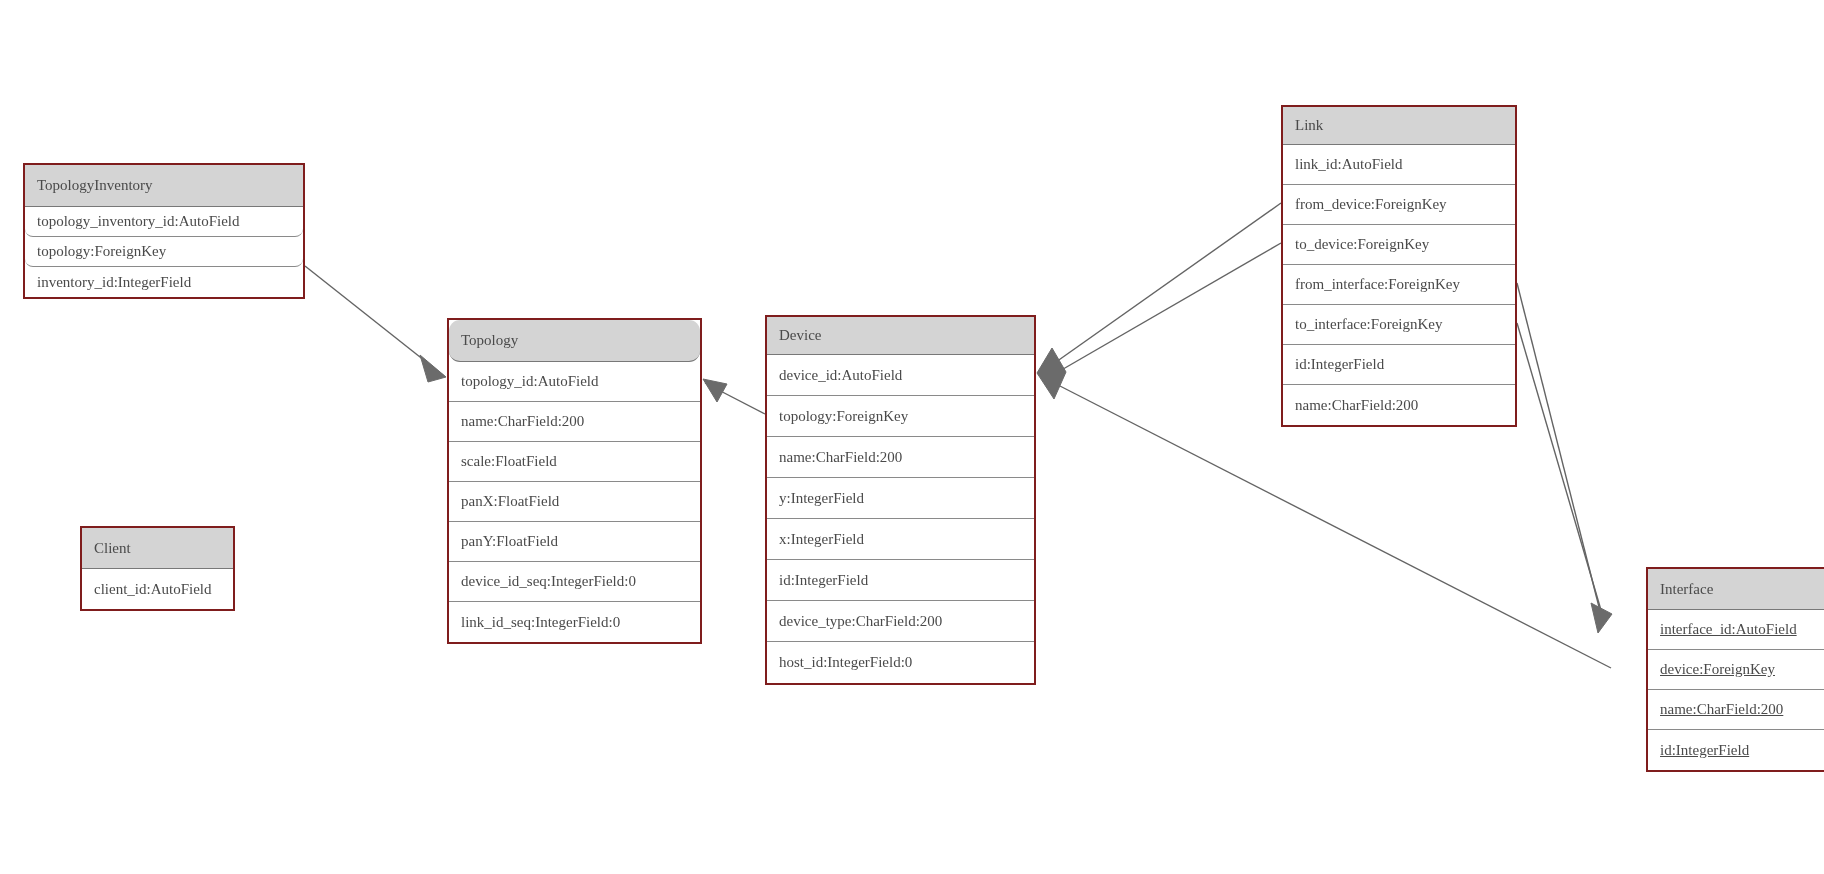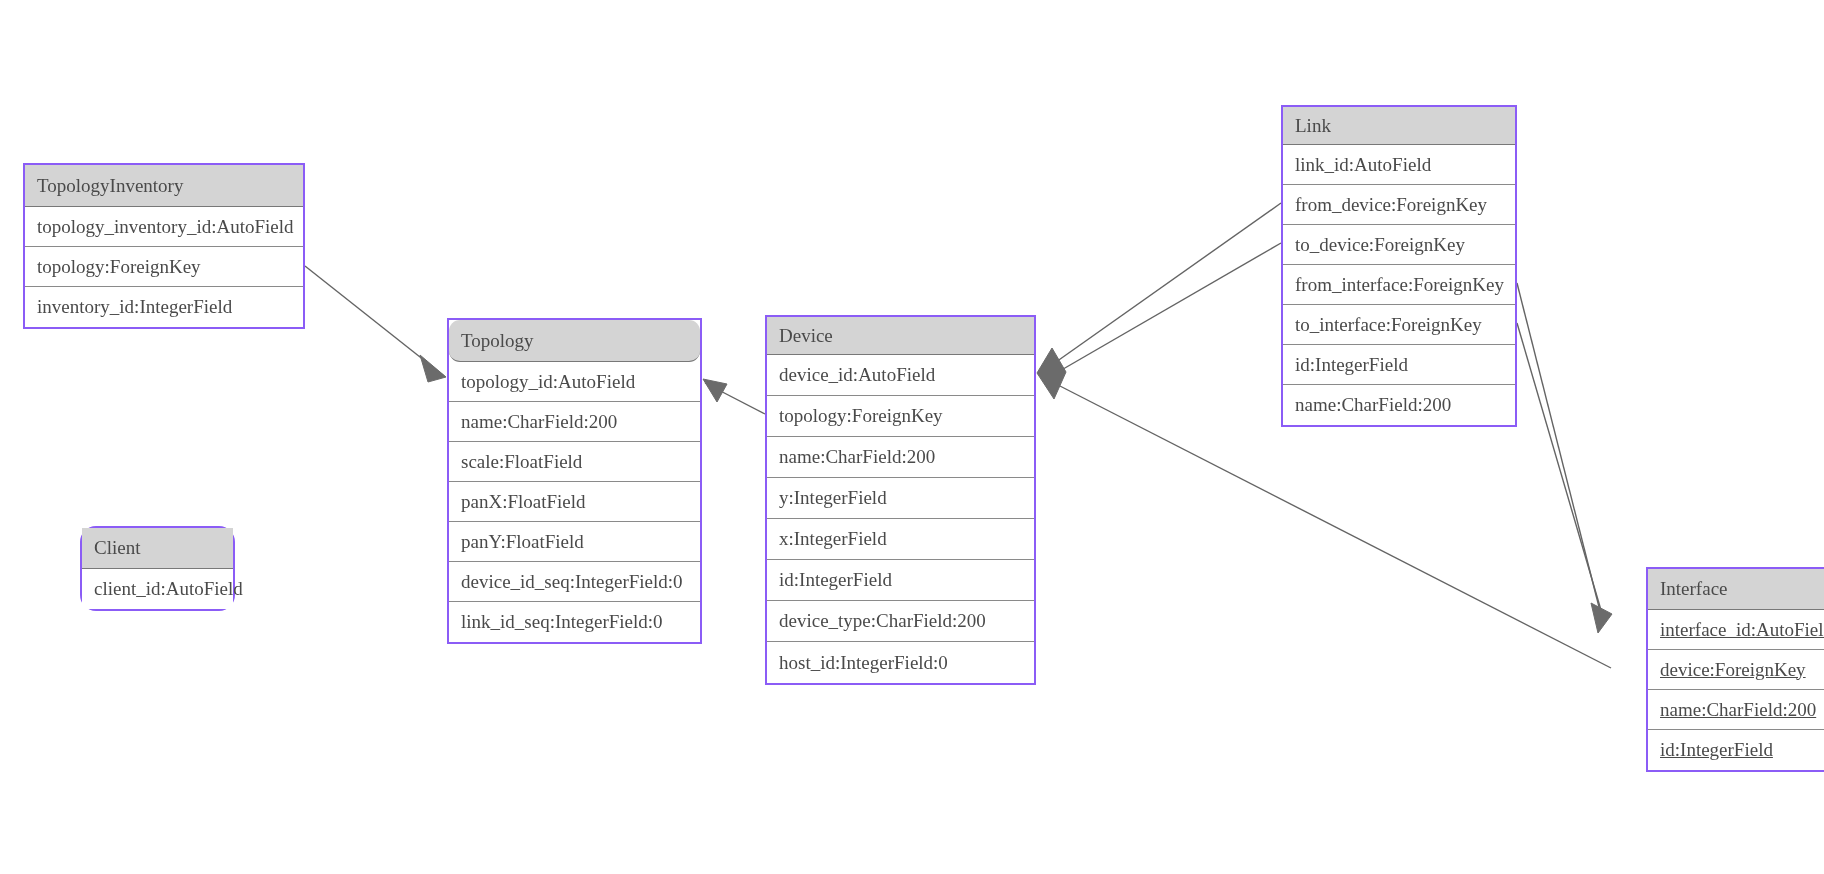--- a/index.html
+++ b/index.html
@@ -10,46 +10,46 @@
     font-family:"Liberation Serif","DejaVu Serif",serif;
     color:#4a4a4a;
     overflow:hidden;
   }
   .edges{position:absolute;left:0;top:0;width:1824px;height:874px;}
   .edges line{stroke:#646464;stroke-width:1.4;}
   .edges polygon{fill:#6b6b6b;stroke:#6b6b6b;}
   .etable{
     position:absolute;
     background:#ffffff;
-    border:2px solid #8b5cf6;
+    border:2px solid #7f1d1d;
     box-sizing:border-box;
-    font-size:19px;
+    font-size:15px;
     white-space:nowrap;
   }
   .thead{
     background:#d4d4d4;
     border-bottom:1px solid #787878;
     display:flex;align-items:center;
     padding-left:12px;
     box-sizing:border-box;
   }
   .trow{
     display:flex;align-items:center;
     padding-left:12px;
     border-bottom:1px solid #8a8a8a;
     box-sizing:border-box;
     background:#ffffff;
   }
   .trow:last-child{border-bottom:none;}
   
   #t-ti{left:23px;top:163px;width:282px;}
-  #t-ti .thead{height:42px;} #t-ti .trow{height:40px;}
+  #t-ti .thead{height:42px;} #t-ti .trow{height:30px;border-radius:8px;}
   #t-topology{left:447px;top:318px;width:255px;}
   #t-topology .thead{height:42px;border-radius:11px;} #t-topology .trow{height:40px;}
-  #t-client{left:80px;top:526px;width:155px;border-radius:16px;}
+  #t-client{left:80px;top:526px;width:155px;}
   #t-client .thead{height:41px;} #t-client .trow{height:40px;}
   #t-device{left:765px;top:315px;width:271px;}
   #t-device .thead{height:38px;} #t-device .trow{height:41px;}
   #t-link{left:1281px;top:105px;width:236px;}
   #t-link .thead{height:38px;} #t-link .trow{height:40px;}
   #t-interface{left:1646px;top:567px;width:196px;}
   #t-interface .thead{height:41px;} #t-interface .trow{height:40px;text-decoration:underline;}
 </style>
 </head>
 <body>

